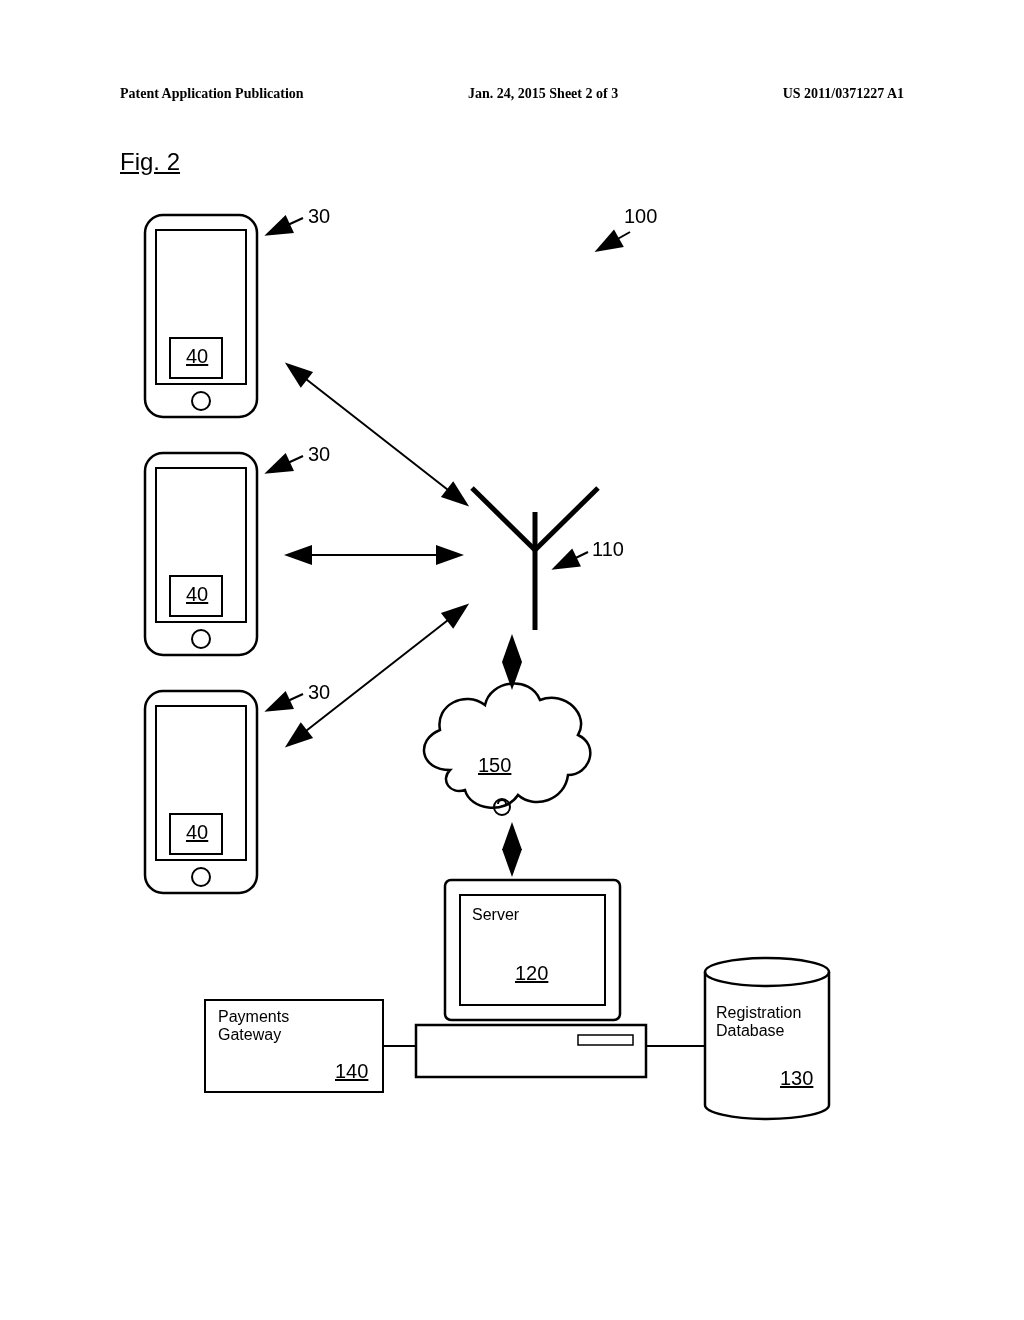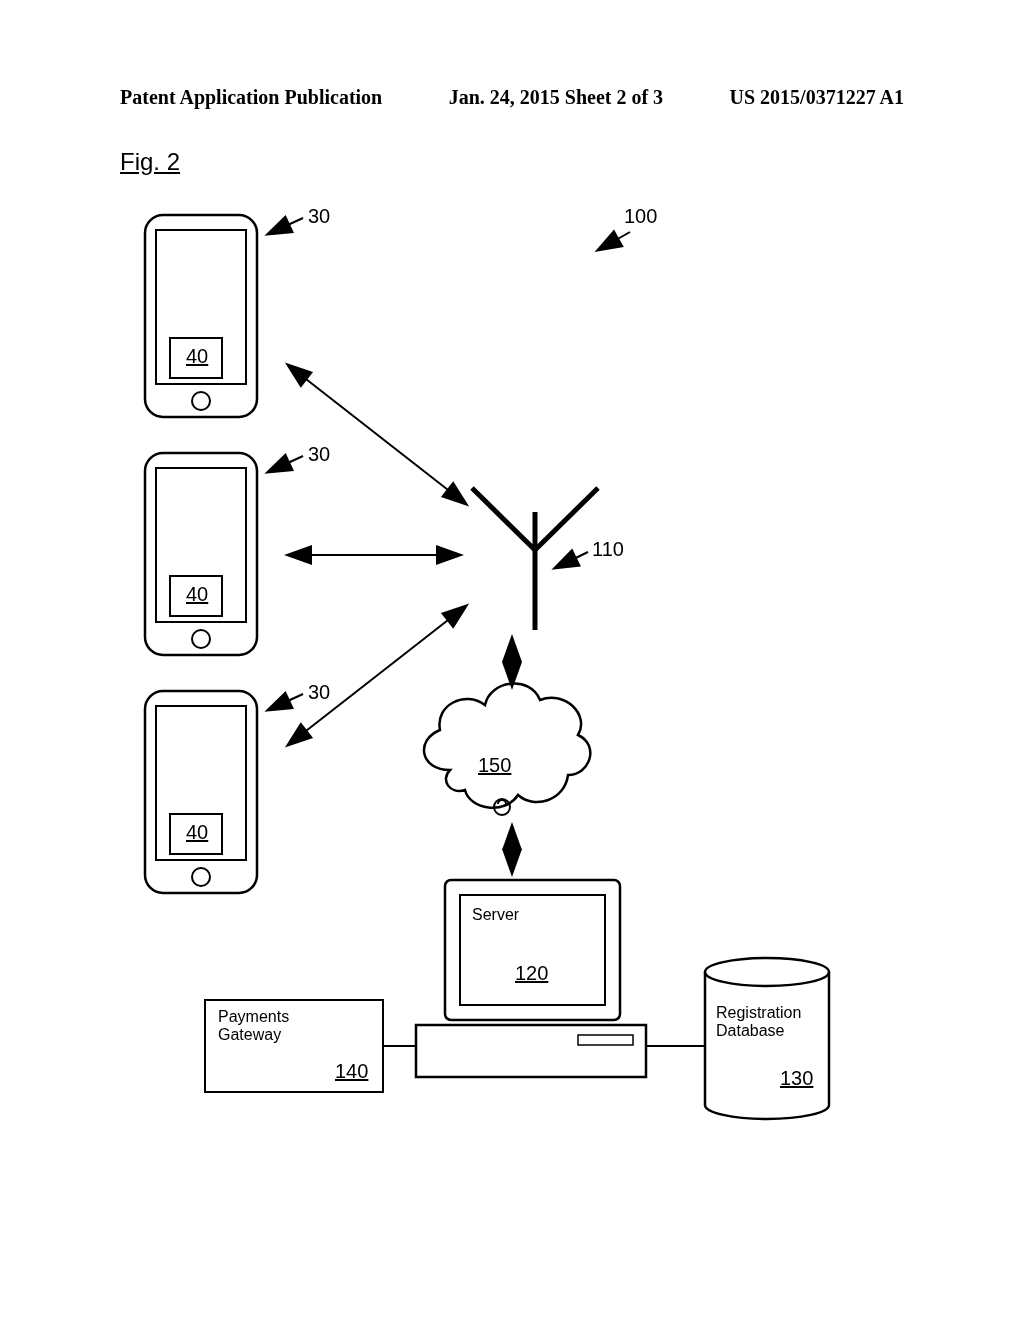--- a/index.html
+++ b/index.html
@@ -11,21 +11,21 @@
       position: relative;
     }
     .header {
       position: absolute;
       top: 86px;
       left: 0;
       width: 100%;
       display: flex;
       justify-content: space-between;
       padding: 0 120px;
-      font-size: 20px;
+      font-size: 14px;
       font-weight: bold;
     }
     .fig-label {
       position: absolute;
       top: 148px;
       left: 120px;
       font-size: 24px;
       text-decoration: underline;
       font-family: Arial, Helvetica, sans-serif;
       text-align: center;
@@ -51,21 +51,21 @@
       font-family: Arial, Helvetica, sans-serif;
       font-size: 16px;
     }
   </style>
 </head>
 <body>
 
 <div class="header">
   <span>Patent Application Publication</span>
   <span>Jan. 24, 2015   Sheet 2 of 3</span>
-  <span>US 2015/0371227 A1</span>
+  <span>US 2011/0371227 A1</span>
 </div>
 
 <div class="fig-label">Fig. 2</div>
 
 <div class="diagram">
 <svg viewBox="0 0 780 920" xmlns="http://www.w3.org/2000/svg">
   <defs>
     <marker id="arrowhead" markerWidth="16" markerHeight="12" refX="13" refY="6" orient="auto">
       <polygon points="1 1, 15 6, 1 11" fill="#000"></polygon>
     </marker>

